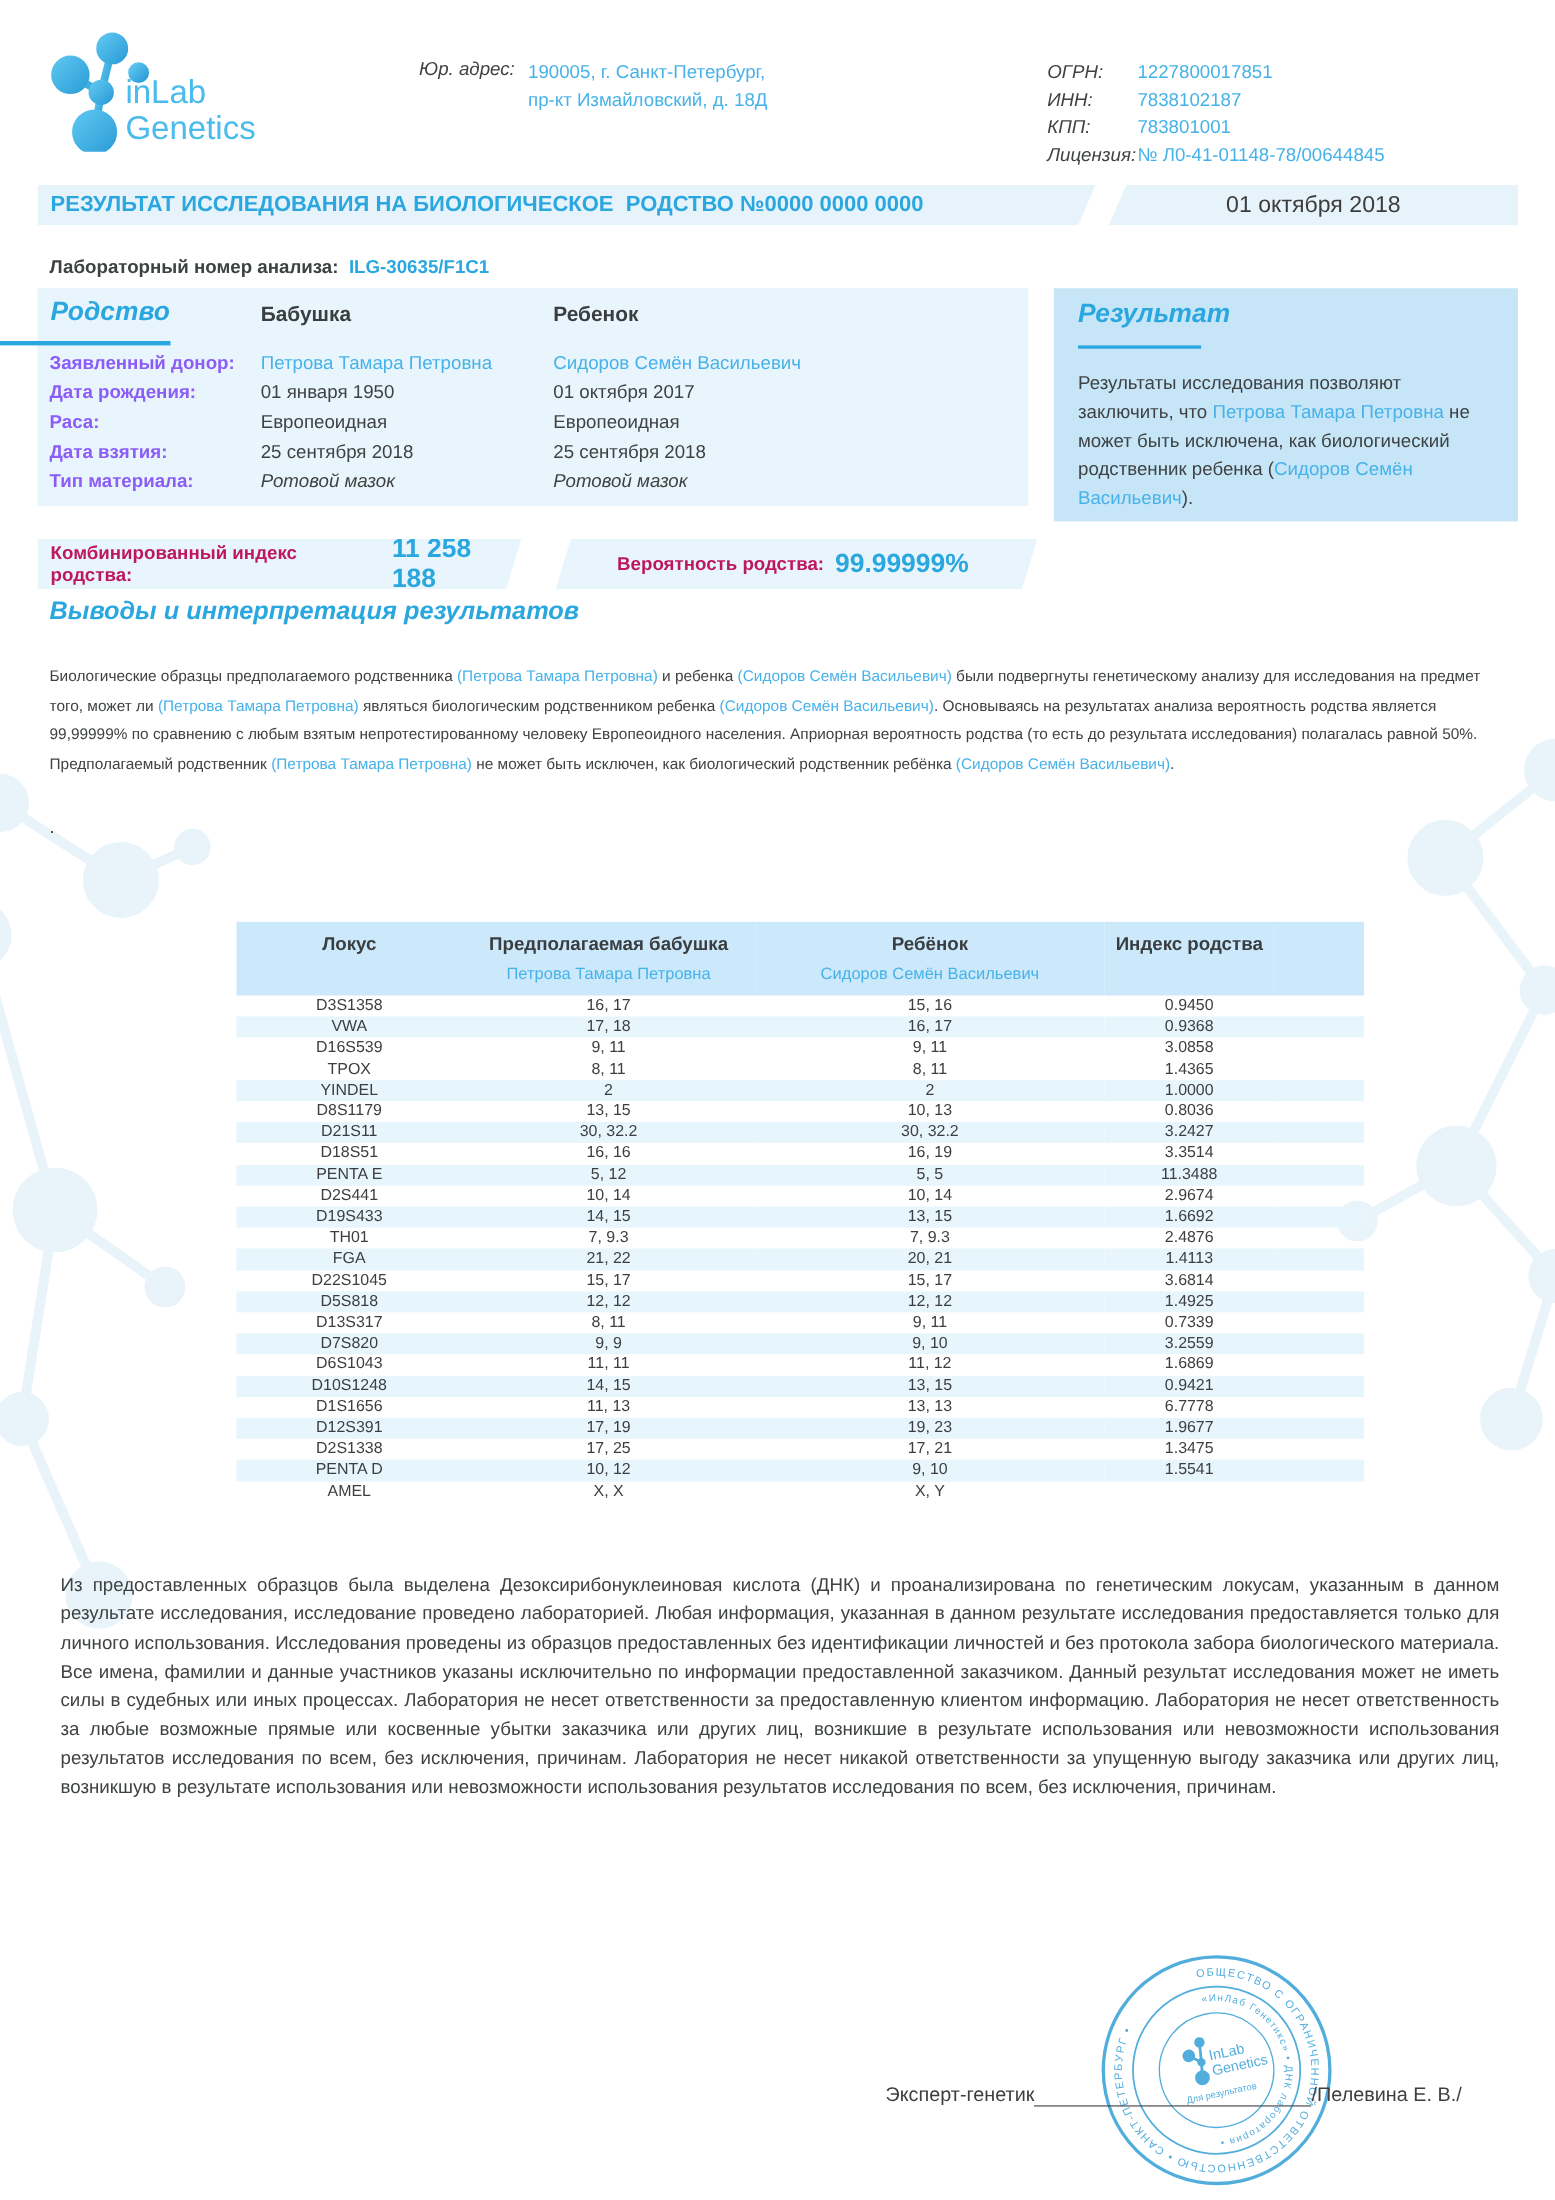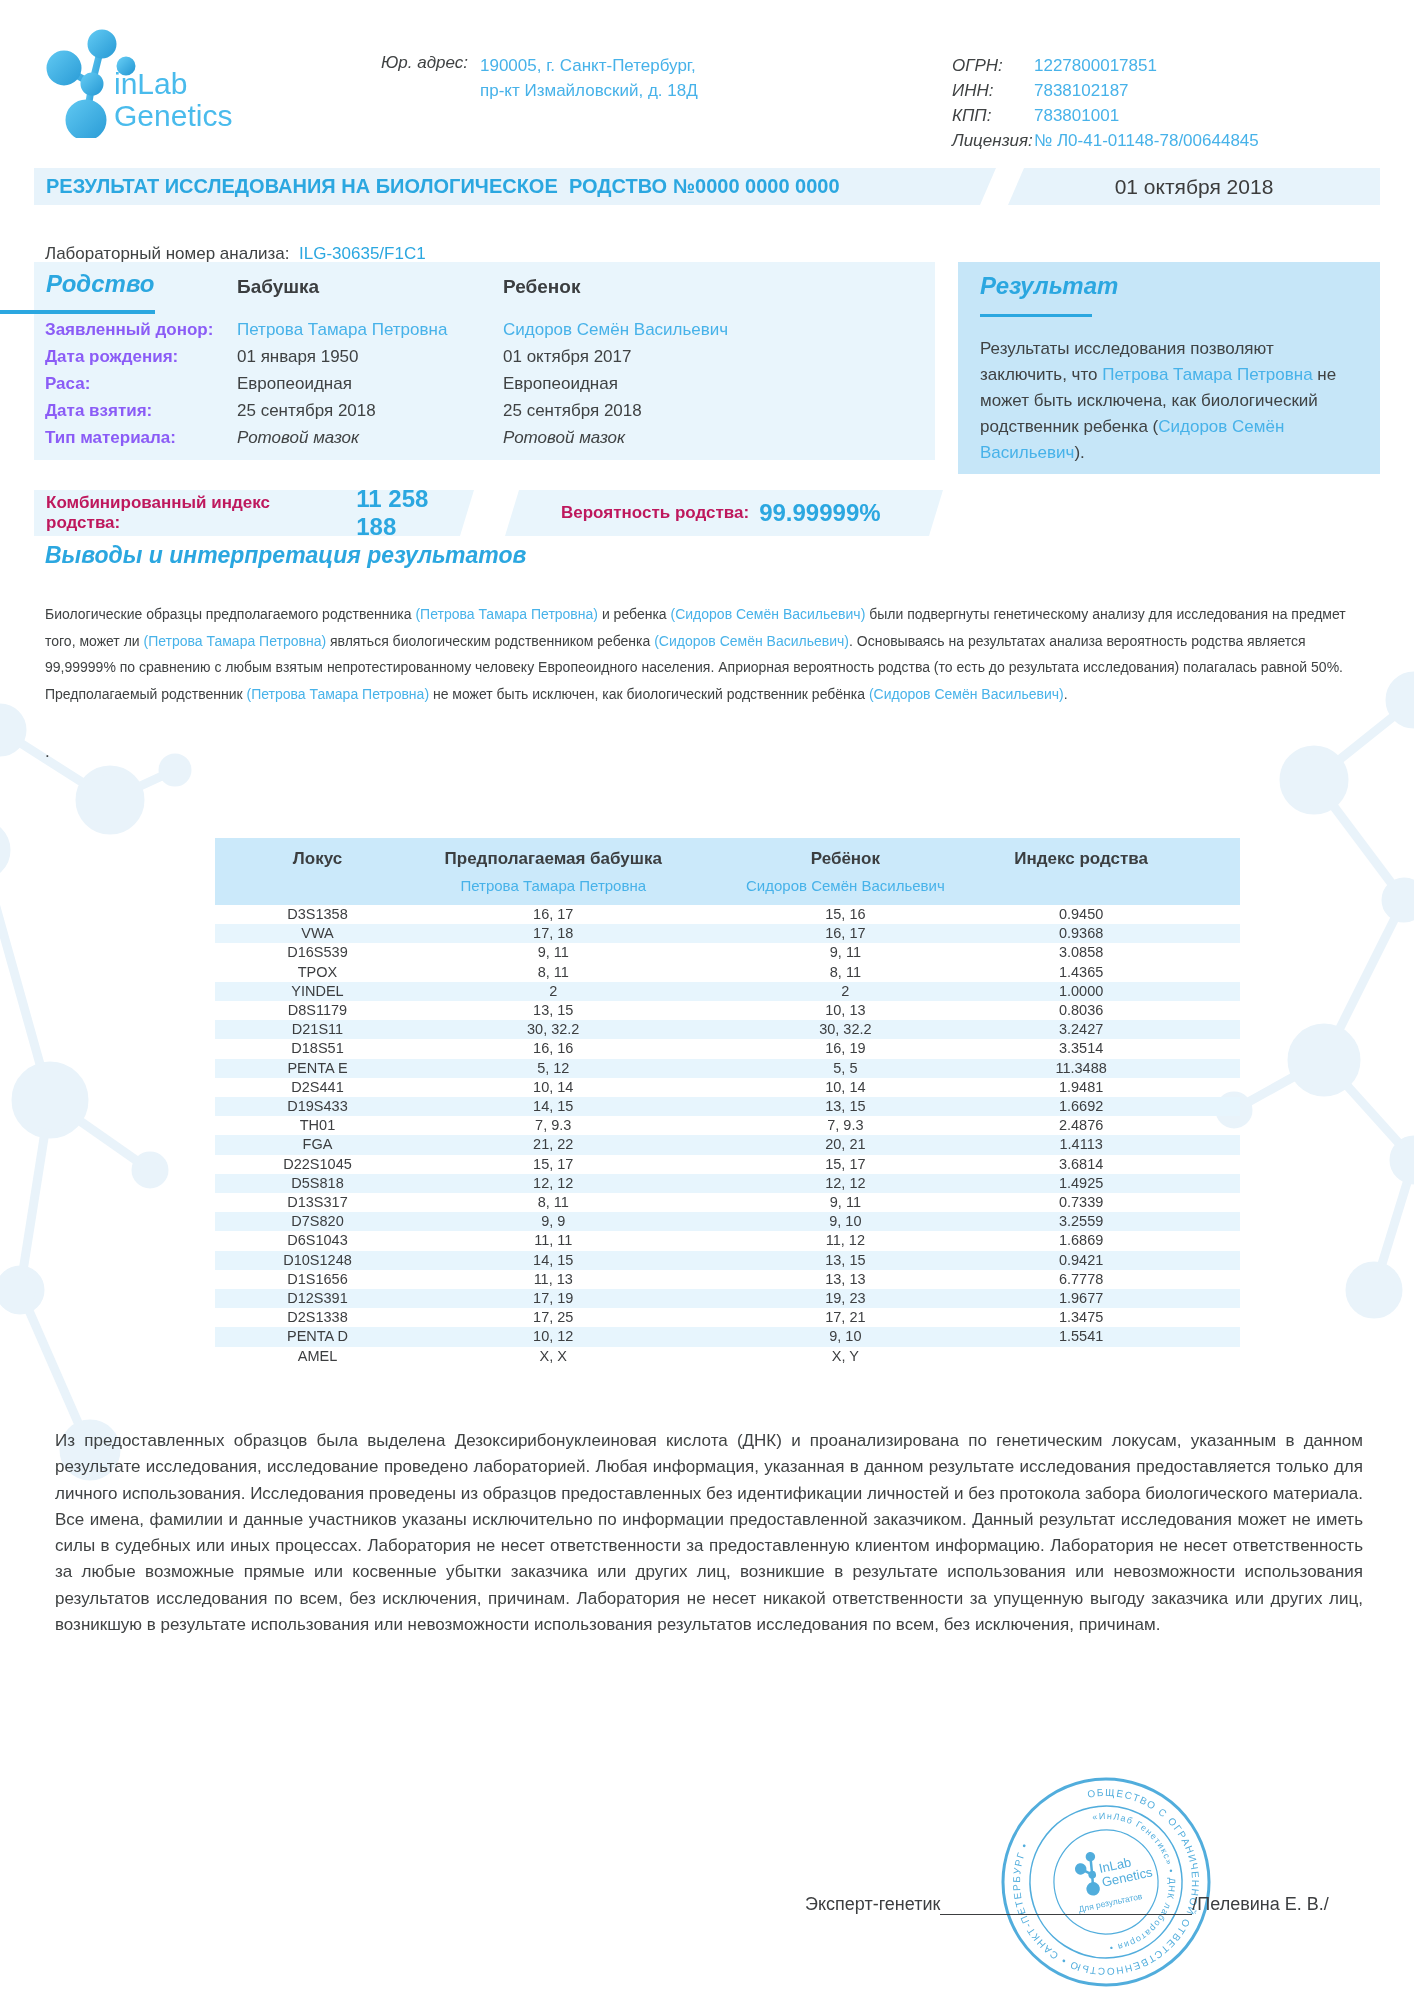--- a/index.html
+++ b/index.html
@@ -21,21 +21,21 @@
   .band-title{left:34px;top:168px;width:962px;height:37px;background:#e7f3fb;
               clip-path:polygon(0 0,100% 0,calc(100% - 16px) 100%,0 100%);
               display:flex;align-items:center;}
   .band-title span{padding-left:12px;font-size:20px;font-weight:bold;color:#2ba7e0;white-space:pre-wrap;}
   .band-date{left:1008px;top:168px;width:372px;height:37px;background:#e7f3fb;
              clip-path:polygon(16px 0,100% 0,100% 100%,0 100%);
              display:flex;align-items:center;justify-content:center;}
   .band-date span{font-size:21px;color:#3c3c3c;}
 
   
-  .labnum{left:45px;top:244px;font-size:17px;font-weight:normal;}
+  .labnum{left:45px;top:233px;font-size:17px;font-weight:bold;}
   .labnum .val{color:#2ba7e0;}
 
   
   .kinship{left:34px;top:262px;width:901px;height:198px;background:#e9f5fc;}
   .sec-h{font-style:italic;font-weight:bold;font-size:24px;color:#2ba7e0;}
   .kinship .sec-h{position:absolute;left:12px;top:8px;}
   .kin-underline{left:0;top:310px;width:155px;height:4px;background:#2ba7e0;}
   .kin-cols{position:absolute;left:203px;top:14px;display:grid;grid-template-columns:266px 400px;}
   .kin-cols span{font-size:19px;font-weight:bold;color:#3b3e40;}
   .k-row{position:absolute;left:11px;width:880px;display:grid;grid-template-columns:192px 266px 400px;font-size:17px;}
@@ -325,21 +325,21 @@
             <td>PENTA E</td>
             <td>5, 12</td>
             <td>5, 5</td>
             <td>11.3488</td>
             <td></td>
           </tr>
           <tr>
             <td>D2S441</td>
             <td>10, 14</td>
             <td>10, 14</td>
-            <td>1.9481</td>
+            <td>2.9674</td>
             <td></td>
           </tr>
           <tr class="stripe">
             <td>D19S433</td>
             <td>14, 15</td>
             <td>13, 15</td>
             <td>1.6692</td>
             <td></td>
           </tr>
           <tr>

